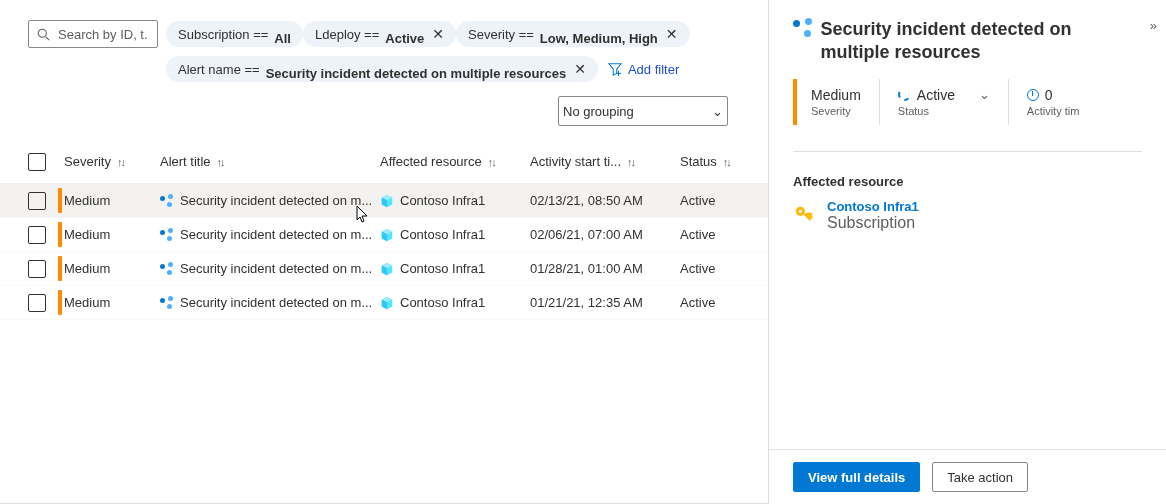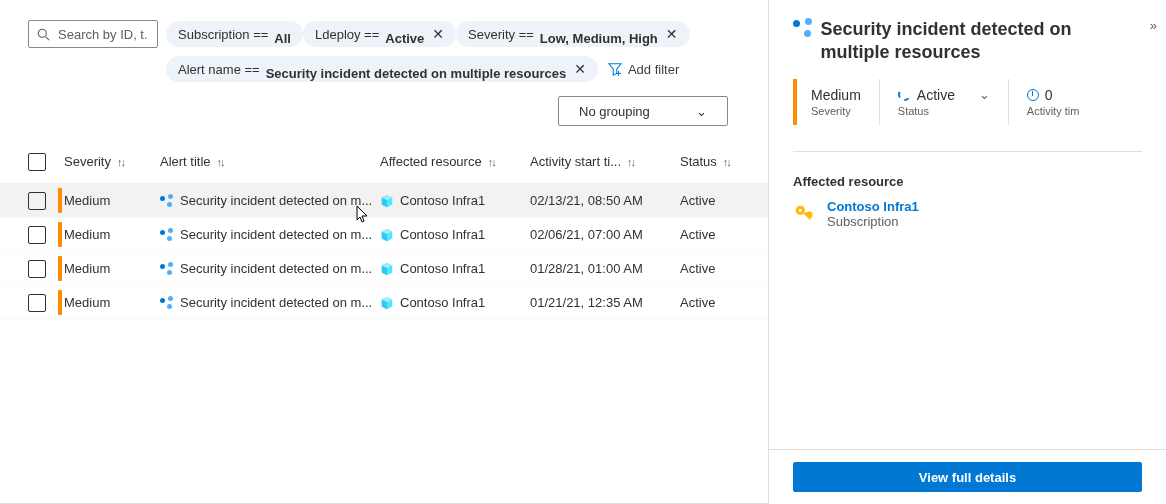--- a/index.html
+++ b/index.html
@@ -74,39 +74,39 @@
   .pill .x {
     font-size: 14px;
     color: #323130;
     margin-left: 2px;
     cursor: pointer;
   }
   .add-filter {
     display: inline-flex;
     align-items: center;
     gap: 6px;
-    color: #404040;
+    color: #1d4ed8;
     padding: 4px 10px;
     cursor: pointer;
   }
   .group-sel {
     margin: 6px 20px 14px auto;
     display: flex;
     justify-content: flex-end;
     padding-right: 20px;
   }
   .combo {
     display: flex;
     align-items: center;
     justify-content: space-between;
     width: 170px;
     height: 30px;
     border: 1px solid #8a8886;
     border-radius: 2px;
-    padding: 0 20px;
+    padding: 0 4px;
     cursor: pointer;
   }
   .combo .chev { color: #323130; }
   .grid-head, .grid-row {
     display: grid;
     grid-template-columns: 36px 96px 220px 150px 150px 80px;
     align-items: center;
     padding-left: 28px;
   }
   .grid-head {
@@ -251,30 +251,29 @@
   }
   .sep { height: 1px; background: #e1dfdd; margin: 22px 0; }
   .aff-res {
     display: flex; gap: 12px; align-items: center;
     margin-top: 10px;
   }
   .key-icon {
     width: 22px; height: 22px;
   }
   .aff-res .name { color: #0078d4; font-weight: 600; font-size: 13px; }
-  .aff-res .type { color: #605e5c; font-size: 13px; }
+  .aff-res .type { color: #605e5c; font-size: 16px; }
   .footer {
     position: absolute;
     left: 0; right: 0; bottom: 0;
     display: flex;
     gap: 12px;
     padding: 12px 24px;
     border-top: 1px solid #e1dfdd;
     background: #fff;
-    flex-direction: column;
   }
   .btn {
     display: inline-flex;
     align-items: center;
     justify-content: center;
     height: 30px;
     padding: 0 14px;
     font-size: 13px;
     border-radius: 2px;
     cursor: pointer;
@@ -573,15 +572,16 @@
         </span>
         <div>
           <div class="name">Contoso Infra1</div>
           <div class="type">Subscription</div>
         </div>
       </div>
     </div>
 
     <div class="footer">
       <div class="btn primary">View full details</div>
+      <div class="btn">Take action</div>
     </div>
   </div>
 </div>
 
 </body></html>

